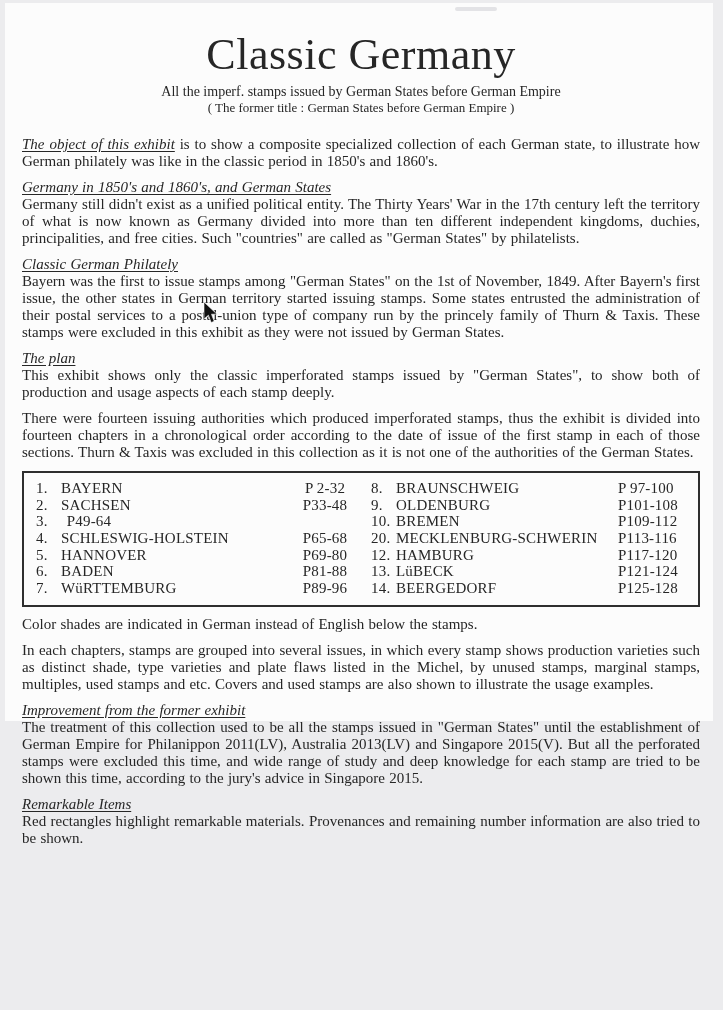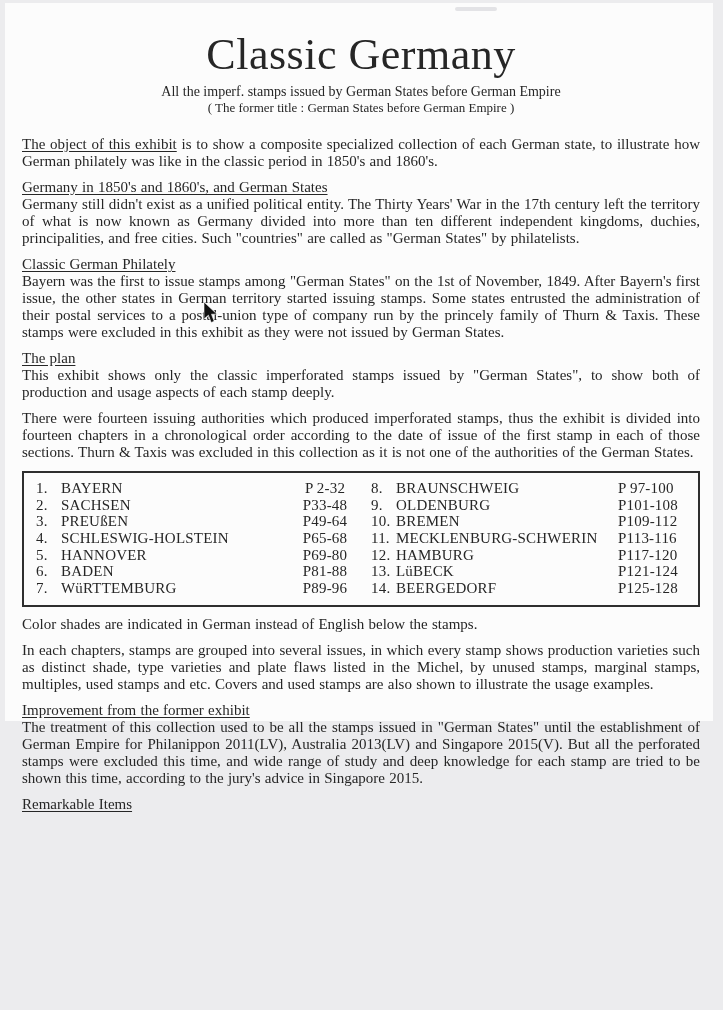--- a/index.html
+++ b/index.html
@@ -46,20 +46,21 @@
     text-align: justify;
     word-spacing: 0.5px;
   }
   .block.first { margin-top: 21px; }
   .heading-line {
     text-align: left;
   }
   .underlined {
     text-decoration: underline;
     text-underline-offset: 2px;
+    font-style: italic;
   }
   .chapter-table {
     margin-top: 10px;
     border: 2px solid #2e2e2e;
     padding: 7px 10px 9px 12px;
     display: grid;
     grid-template-columns: 1fr 1fr;
     column-gap: 18px;
     font-size: 15px;
     background: #fcfcfc;
@@ -129,21 +130,20 @@
             <span class="tname">BAYERN</span>
             <span class="tcat-l">P 2-32</span>
           </div>
         <div class="trow">
             <span class="tnum">2.</span>
             <span class="tname">SACHSEN</span>
             <span class="tcat-l">P33-48</span>
           </div>
         <div class="trow">
             <span class="tnum">3.</span>
-            <span class="tname">PREUßEN</span>
             <span class="tcat-l">P49-64</span>
           </div>
         <div class="trow">
             <span class="tnum">4.</span>
             <span class="tname">SCHLESWIG-HOLSTEIN</span>
             <span class="tcat-l">P65-68</span>
           </div>
         <div class="trow">
             <span class="tnum">5.</span>
             <span class="tname">HANNOVER</span>
@@ -170,21 +170,21 @@
             <span class="tnum">9.</span>
             <span class="tname">OLDENBURG</span>
             <span class="tcat-r">P101-108</span>
           </div>
         <div class="trow">
             <span class="tnum">10.</span>
             <span class="tname">BREMEN</span>
             <span class="tcat-r">P109-112</span>
           </div>
         <div class="trow">
-            <span class="tnum">11.</span>
+            <span class="tnum">20.</span>
             <span class="tname">MECKLENBURG-SCHWERIN</span>
             <span class="tcat-r">P113-116</span>
           </div>
         <div class="trow">
             <span class="tnum">12.</span>
             <span class="tname">HAMBURG</span>
             <span class="tcat-r">P117-120</span>
           </div>
         <div class="trow">
             <span class="tnum">13.</span>
@@ -203,20 +203,21 @@
 
     <div class="block">In each chapters, stamps are grouped into several issues, in which every stamp shows production varieties such as distinct shade, type varieties and plate flaws listed in the Michel, by unused stamps, marginal stamps, multiples, used stamps and etc. Covers and used stamps are also shown to illustrate the usage examples.</div>
 
     <div class="block">
       <div class="heading-line"><span class="underlined">Improvement from the former exhibit</span></div>
       <div class="para">The treatment of this collection used to be all the stamps issued in "German States" until the establishment of German Empire for Philanippon 2011(LV), Australia 2013(LV) and Singapore 2015(V). But all the perforated stamps were excluded this time, and wide range of study and deep knowledge for each stamp are tried to be shown this time, according to the jury's advice in Singapore 2015.</div>
     </div>
 
     <div class="block">
       <div class="heading-line"><span class="underlined">Remarkable Items</span></div>
+      <div class="para">Red rectangles highlight remarkable materials. Provenances and remaining number information are also tried to be shown.</div>
     </div>
 
 
   </div>
 </div>
 
 <svg class="cursor" viewBox="0 0 15 22" xmlns="http://www.w3.org/2000/svg">
   <path d="M1,0 L1,17 L5.4,13.2 L8.2,20.5 L11.2,19.3 L8.4,12.2 L14,12.2 Z" fill="#111" stroke="#fff" stroke-width="0.6"></path>
 </svg>
 

